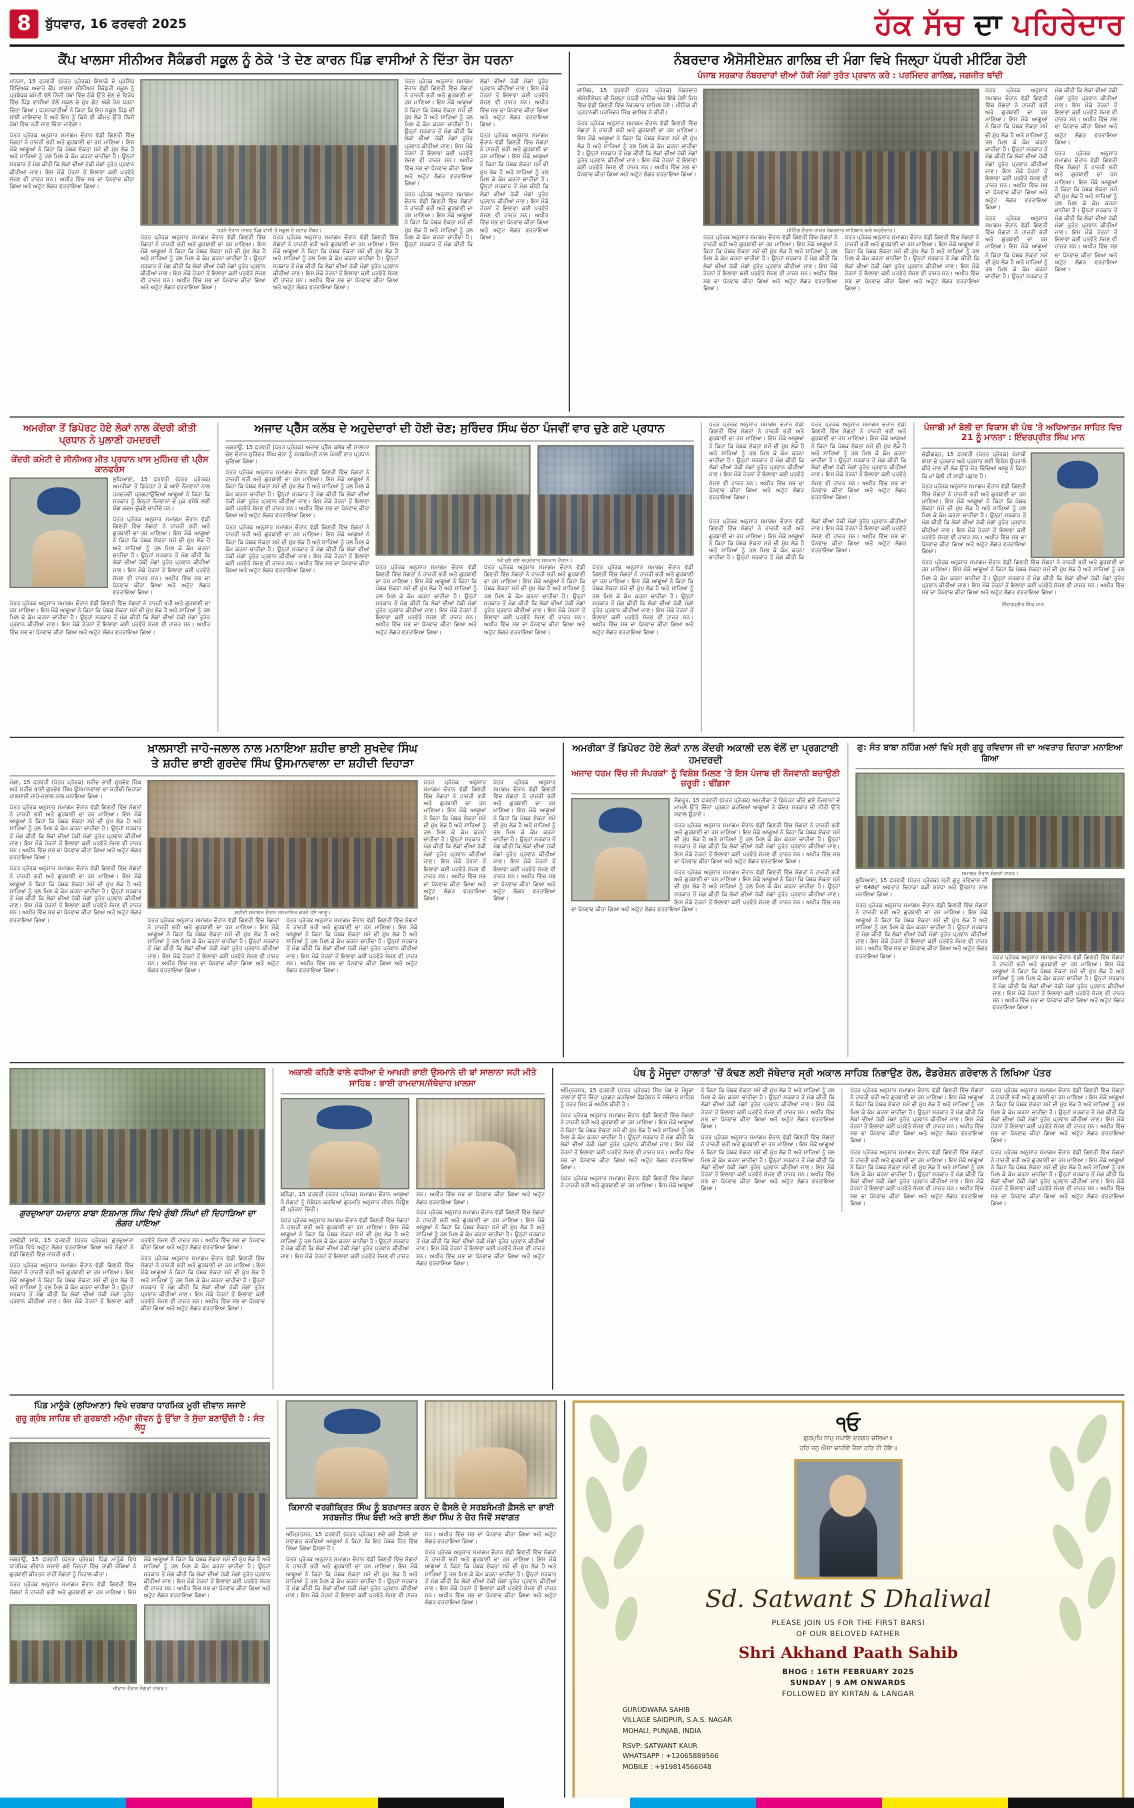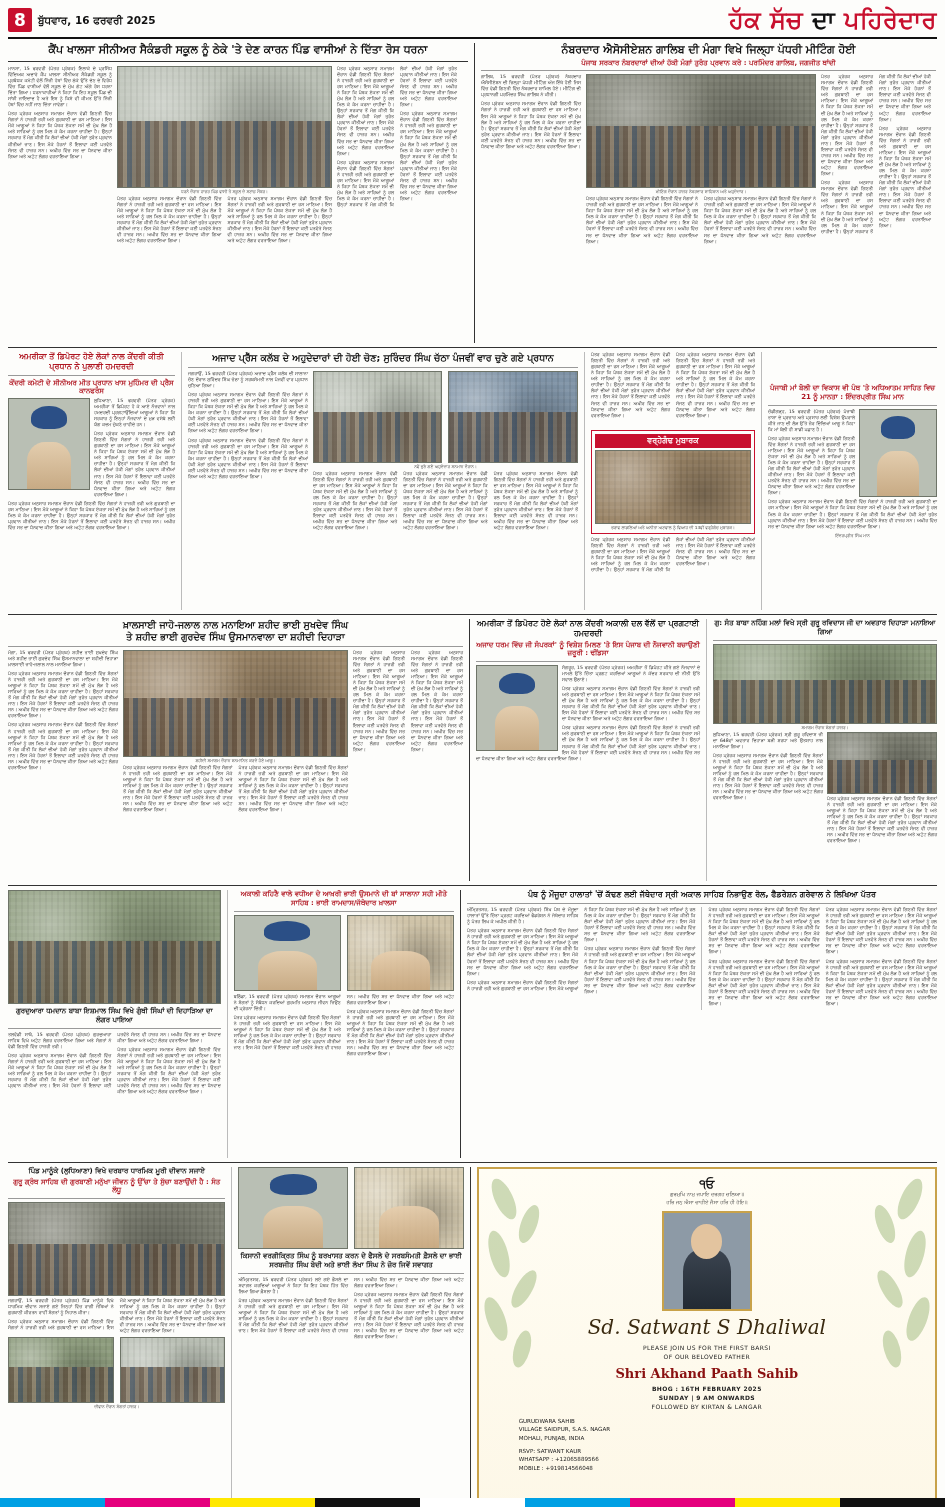--- a/index.html
+++ b/index.html
@@ -51,21 +51,21 @@
   .h4{font-size:8px;}
   .h5{font-size:7px;}
 
   
   .box{border:1px solid #333;padding:3px;}
   .redbox-h{background:#c8102e;color:#fff;font-size:8px;font-weight:bold;text-align:center;padding:2px;}
 
   
   .advert{border:2px solid #c8a24a;background:linear-gradient(#fffdf4,#fdf7e6);position:relative;overflow:hidden;padding:8px 10px;text-align:center;}
   .advert .leaf{position:absolute;width:110px;height:200px;opacity:.55;}
-  .ek{font-size:12px;font-weight:bold;}
+  .ek{font-size:16px;font-weight:bold;}
   .adv-line{font-size:5.2px;color:#3a3a3a;line-height:1.5;}
   .script{font-family:"DejaVu Serif",serif;font-style:italic;font-size:13px;color:#6b4a1f;}
   .advname{font-family:"DejaVu Serif",serif;font-style:italic;font-size:20px;color:#3a2a10;margin:4px 0;}
   .advphoto{width:86px;height:96px;margin:4px auto;border:2px solid #c8a24a;background:#8d9aa6;position:relative;overflow:hidden;}
   .advsmall{font-size:6px;letter-spacing:.4px;color:#222;line-height:1.5;}
   .advbig{font-family:"DejaVu Serif",serif;font-size:13px;font-weight:bold;color:#8a1010;margin:5px 0 3px;}
   .advinfo{font-size:5.6px;line-height:1.55;color:#222;text-align:left;display:inline-block;}
 
   
   .colorbar{position:absolute;left:0;bottom:0;width:945px;height:9px;display:flex;}
@@ -184,33 +184,28 @@
       </div>
     </div>
 
     <div style="width:1px;background:#bbb;"></div>
 
     <div style="width:175px;">
       <div class="body cols2" style="height:78px;overflow:hidden;">
         <p>ਪੱਤਰ ਪ੍ਰੇਰਕ ਅਨੁਸਾਰ ਸਮਾਗਮ ਦੌਰਾਨ ਵੱਡੀ ਗਿਣਤੀ ਵਿੱਚ ਸੰਗਤਾਂ ਨੇ ਹਾਜ਼ਰੀ ਭਰੀ ਅਤੇ ਗੁਰਬਾਣੀ ਦਾ ਰਸ ਮਾਣਿਆ। ਇਸ ਮੌਕੇ ਆਗੂਆਂ ਨੇ ਕਿਹਾ ਕਿ ਪੰਥਕ ਏਕਤਾ ਸਮੇਂ ਦੀ ਮੁੱਖ ਲੋੜ ਹੈ ਅਤੇ ਸਾਰਿਆਂ ਨੂੰ ਰਲ ਮਿਲ ਕੇ ਕੰਮ ਕਰਨਾ ਚਾਹੀਦਾ ਹੈ। ਉਨ੍ਹਾਂ ਸਰਕਾਰ ਤੋਂ ਮੰਗ ਕੀਤੀ ਕਿ ਲੋਕਾਂ ਦੀਆਂ ਹੱਕੀ ਮੰਗਾਂ ਤੁਰੰਤ ਪ੍ਰਵਾਨ ਕੀਤੀਆਂ ਜਾਣ। ਇਸ ਮੌਕੇ ਹੋਰਨਾਂ ਤੋਂ ਇਲਾਵਾ ਕਈ ਪਤਵੰਤੇ ਸੱਜਣ ਵੀ ਹਾਜ਼ਰ ਸਨ। ਅਖੀਰ ਵਿੱਚ ਸਭ ਦਾ ਧੰਨਵਾਦ ਕੀਤਾ ਗਿਆ ਅਤੇ ਅਟੁੱਟ ਲੰਗਰ ਵਰਤਾਇਆ ਗਿਆ।</p>
         <p>ਪੱਤਰ ਪ੍ਰੇਰਕ ਅਨੁਸਾਰ ਸਮਾਗਮ ਦੌਰਾਨ ਵੱਡੀ ਗਿਣਤੀ ਵਿੱਚ ਸੰਗਤਾਂ ਨੇ ਹਾਜ਼ਰੀ ਭਰੀ ਅਤੇ ਗੁਰਬਾਣੀ ਦਾ ਰਸ ਮਾਣਿਆ। ਇਸ ਮੌਕੇ ਆਗੂਆਂ ਨੇ ਕਿਹਾ ਕਿ ਪੰਥਕ ਏਕਤਾ ਸਮੇਂ ਦੀ ਮੁੱਖ ਲੋੜ ਹੈ ਅਤੇ ਸਾਰਿਆਂ ਨੂੰ ਰਲ ਮਿਲ ਕੇ ਕੰਮ ਕਰਨਾ ਚਾਹੀਦਾ ਹੈ। ਉਨ੍ਹਾਂ ਸਰਕਾਰ ਤੋਂ ਮੰਗ ਕੀਤੀ ਕਿ ਲੋਕਾਂ ਦੀਆਂ ਹੱਕੀ ਮੰਗਾਂ ਤੁਰੰਤ ਪ੍ਰਵਾਨ ਕੀਤੀਆਂ ਜਾਣ। ਇਸ ਮੌਕੇ ਹੋਰਨਾਂ ਤੋਂ ਇਲਾਵਾ ਕਈ ਪਤਵੰਤੇ ਸੱਜਣ ਵੀ ਹਾਜ਼ਰ ਸਨ। ਅਖੀਰ ਵਿੱਚ ਸਭ ਦਾ ਧੰਨਵਾਦ ਕੀਤਾ ਗਿਆ ਅਤੇ ਅਟੁੱਟ ਲੰਗਰ ਵਰਤਾਇਆ ਗਿਆ।</p>
       </div>
-      <div class="box" style="border-color:#c8102e;">
-        <div class="redbox-h">ਵਰ੍ਹੇਗੰਢ ਮੁਬਾਰਕ</div>
-        <div class="photo warm" style="height:72px;margin-top:2px;"></div>
-        <div class="cap">ਭਰਾਵ ਲਾਡਲਿਆਂ ਅਤੇ ਅਨੀਤਾ ਅਟਵਾਲ ਨੂੰ ਵਿਆਹ ਦੀ 13ਵੀਂ ਵਰ੍ਹੇਗੰਢ ਮੁਬਾਰਕ।</div>
-      </div>
       <div class="body cols2" style="margin-top:3px;">
         <p>ਪੱਤਰ ਪ੍ਰੇਰਕ ਅਨੁਸਾਰ ਸਮਾਗਮ ਦੌਰਾਨ ਵੱਡੀ ਗਿਣਤੀ ਵਿੱਚ ਸੰਗਤਾਂ ਨੇ ਹਾਜ਼ਰੀ ਭਰੀ ਅਤੇ ਗੁਰਬਾਣੀ ਦਾ ਰਸ ਮਾਣਿਆ। ਇਸ ਮੌਕੇ ਆਗੂਆਂ ਨੇ ਕਿਹਾ ਕਿ ਪੰਥਕ ਏਕਤਾ ਸਮੇਂ ਦੀ ਮੁੱਖ ਲੋੜ ਹੈ ਅਤੇ ਸਾਰਿਆਂ ਨੂੰ ਰਲ ਮਿਲ ਕੇ ਕੰਮ ਕਰਨਾ ਚਾਹੀਦਾ ਹੈ। ਉਨ੍ਹਾਂ ਸਰਕਾਰ ਤੋਂ ਮੰਗ ਕੀਤੀ ਕਿ ਲੋਕਾਂ ਦੀਆਂ ਹੱਕੀ ਮੰਗਾਂ ਤੁਰੰਤ ਪ੍ਰਵਾਨ ਕੀਤੀਆਂ ਜਾਣ। ਇਸ ਮੌਕੇ ਹੋਰਨਾਂ ਤੋਂ ਇਲਾਵਾ ਕਈ ਪਤਵੰਤੇ ਸੱਜਣ ਵੀ ਹਾਜ਼ਰ ਸਨ। ਅਖੀਰ ਵਿੱਚ ਸਭ ਦਾ ਧੰਨਵਾਦ ਕੀਤਾ ਗਿਆ ਅਤੇ ਅਟੁੱਟ ਲੰਗਰ ਵਰਤਾਇਆ ਗਿਆ।</p>
       </div>
     </div>
 
     <div style="width:1px;background:#bbb;"></div>
 
-    <div style="width:180px;margin-top:32px;">
+    <div style="width:180px;">
       <div class="hl h5" style="color:#b01722;">ਪੰਜਾਬੀ ਮਾਂ ਬੋਲੀ ਦਾ ਵਿਕਾਸ ਵੀ ਪੰਥ 'ਤੇ ਅਧਿਆਤਮ ਸਾਹਿਤ ਵਿਚ 21 ਨੂੰ ਮਾਨਤਾ : ਇੰਦਰਪ੍ਰੀਤ ਸਿੰਘ ਮਾਨ</div>
       <div class="thin"></div>
       <div class="photo portrait turban" style="height:86px;width:76px;float:right;margin:0 0 2px 4px;"></div>
       <div class="body">
         <p>ਚੰਡੀਗੜ੍ਹ, 15 ਫਰਵਰੀ (ਪੱਤਰ ਪ੍ਰੇਰਕ) ਪੰਜਾਬੀ ਭਾਸ਼ਾ ਦੇ ਪ੍ਰਚਾਰ ਅਤੇ ਪ੍ਰਸਾਰ ਲਈ ਵਿਸ਼ੇਸ਼ ਉਪਰਾਲੇ ਕੀਤੇ ਜਾਣ ਦੀ ਲੋੜ ਉੱਤੇ ਜ਼ੋਰ ਦਿੰਦਿਆਂ ਆਗੂ ਨੇ ਕਿਹਾ ਕਿ ਮਾਂ ਬੋਲੀ ਹੀ ਸਾਡੀ ਪਛਾਣ ਹੈ।</p>
         <p>ਪੱਤਰ ਪ੍ਰੇਰਕ ਅਨੁਸਾਰ ਸਮਾਗਮ ਦੌਰਾਨ ਵੱਡੀ ਗਿਣਤੀ ਵਿੱਚ ਸੰਗਤਾਂ ਨੇ ਹਾਜ਼ਰੀ ਭਰੀ ਅਤੇ ਗੁਰਬਾਣੀ ਦਾ ਰਸ ਮਾਣਿਆ। ਇਸ ਮੌਕੇ ਆਗੂਆਂ ਨੇ ਕਿਹਾ ਕਿ ਪੰਥਕ ਏਕਤਾ ਸਮੇਂ ਦੀ ਮੁੱਖ ਲੋੜ ਹੈ ਅਤੇ ਸਾਰਿਆਂ ਨੂੰ ਰਲ ਮਿਲ ਕੇ ਕੰਮ ਕਰਨਾ ਚਾਹੀਦਾ ਹੈ। ਉਨ੍ਹਾਂ ਸਰਕਾਰ ਤੋਂ ਮੰਗ ਕੀਤੀ ਕਿ ਲੋਕਾਂ ਦੀਆਂ ਹੱਕੀ ਮੰਗਾਂ ਤੁਰੰਤ ਪ੍ਰਵਾਨ ਕੀਤੀਆਂ ਜਾਣ। ਇਸ ਮੌਕੇ ਹੋਰਨਾਂ ਤੋਂ ਇਲਾਵਾ ਕਈ ਪਤਵੰਤੇ ਸੱਜਣ ਵੀ ਹਾਜ਼ਰ ਸਨ। ਅਖੀਰ ਵਿੱਚ ਸਭ ਦਾ ਧੰਨਵਾਦ ਕੀਤਾ ਗਿਆ ਅਤੇ ਅਟੁੱਟ ਲੰਗਰ ਵਰਤਾਇਆ ਗਿਆ।</p>
         <p>ਪੱਤਰ ਪ੍ਰੇਰਕ ਅਨੁਸਾਰ ਸਮਾਗਮ ਦੌਰਾਨ ਵੱਡੀ ਗਿਣਤੀ ਵਿੱਚ ਸੰਗਤਾਂ ਨੇ ਹਾਜ਼ਰੀ ਭਰੀ ਅਤੇ ਗੁਰਬਾਣੀ ਦਾ ਰਸ ਮਾਣਿਆ। ਇਸ ਮੌਕੇ ਆਗੂਆਂ ਨੇ ਕਿਹਾ ਕਿ ਪੰਥਕ ਏਕਤਾ ਸਮੇਂ ਦੀ ਮੁੱਖ ਲੋੜ ਹੈ ਅਤੇ ਸਾਰਿਆਂ ਨੂੰ ਰਲ ਮਿਲ ਕੇ ਕੰਮ ਕਰਨਾ ਚਾਹੀਦਾ ਹੈ। ਉਨ੍ਹਾਂ ਸਰਕਾਰ ਤੋਂ ਮੰਗ ਕੀਤੀ ਕਿ ਲੋਕਾਂ ਦੀਆਂ ਹੱਕੀ ਮੰਗਾਂ ਤੁਰੰਤ ਪ੍ਰਵਾਨ ਕੀਤੀਆਂ ਜਾਣ। ਇਸ ਮੌਕੇ ਹੋਰਨਾਂ ਤੋਂ ਇਲਾਵਾ ਕਈ ਪਤਵੰਤੇ ਸੱਜਣ ਵੀ ਹਾਜ਼ਰ ਸਨ। ਅਖੀਰ ਵਿੱਚ ਸਭ ਦਾ ਧੰਨਵਾਦ ਕੀਤਾ ਗਿਆ ਅਤੇ ਅਟੁੱਟ ਲੰਗਰ ਵਰਤਾਇਆ ਗਿਆ।</p>
       </div>
       <div class="cap">ਇੰਦਰਪ੍ਰੀਤ ਸਿੰਘ ਮਾਨ</div>
     </div>
@@ -280,21 +275,21 @@
       </div>
     </div>
   </div>
 
   <div class="rule"></div>
 
   <div class="flexrow" style="height:268px;">
 
     <div style="width:222px;">
       <div class="photo green people" style="height:112px;"></div>
-      <div class="hl h5" style="margin-top:3px;">ਗੁਰਦੁਆਰਾ ਧਮਦਾਨ ਬਾਬਾ ਇਸ਼ਮਾਲ ਸਿੰਘ ਵਿਖੇ ਗੁੰਥੀ ਸਿੰਘਾਂ ਦੀ ਦਿਹਾੜਿਆ ਦਾ ਲੰਗਰ ਪਾਇਆ</div>
+      <div class="hl h5" style="margin-top:3px;font-style:italic;">ਗੁਰਦੁਆਰਾ ਧਮਦਾਨ ਬਾਬਾ ਇਸ਼ਮਾਲ ਸਿੰਘ ਵਿਖੇ ਗੁੰਥੀ ਸਿੰਘਾਂ ਦੀ ਦਿਹਾੜਿਆ ਦਾ ਲੰਗਰ ਪਾਇਆ</div>
       <div class="thin"></div>
       <div class="body cols2">
         <p>ਤਲਵੰਡੀ ਸਾਬੋ, 15 ਫਰਵਰੀ (ਪੱਤਰ ਪ੍ਰੇਰਕ) ਗੁਰਦੁਆਰਾ ਸਾਹਿਬ ਵਿਖੇ ਅਟੁੱਟ ਲੰਗਰ ਵਰਤਾਇਆ ਗਿਆ ਅਤੇ ਸੰਗਤਾਂ ਨੇ ਵੱਡੀ ਗਿਣਤੀ ਵਿੱਚ ਹਾਜ਼ਰੀ ਭਰੀ।</p>
         <p>ਪੱਤਰ ਪ੍ਰੇਰਕ ਅਨੁਸਾਰ ਸਮਾਗਮ ਦੌਰਾਨ ਵੱਡੀ ਗਿਣਤੀ ਵਿੱਚ ਸੰਗਤਾਂ ਨੇ ਹਾਜ਼ਰੀ ਭਰੀ ਅਤੇ ਗੁਰਬਾਣੀ ਦਾ ਰਸ ਮਾਣਿਆ। ਇਸ ਮੌਕੇ ਆਗੂਆਂ ਨੇ ਕਿਹਾ ਕਿ ਪੰਥਕ ਏਕਤਾ ਸਮੇਂ ਦੀ ਮੁੱਖ ਲੋੜ ਹੈ ਅਤੇ ਸਾਰਿਆਂ ਨੂੰ ਰਲ ਮਿਲ ਕੇ ਕੰਮ ਕਰਨਾ ਚਾਹੀਦਾ ਹੈ। ਉਨ੍ਹਾਂ ਸਰਕਾਰ ਤੋਂ ਮੰਗ ਕੀਤੀ ਕਿ ਲੋਕਾਂ ਦੀਆਂ ਹੱਕੀ ਮੰਗਾਂ ਤੁਰੰਤ ਪ੍ਰਵਾਨ ਕੀਤੀਆਂ ਜਾਣ। ਇਸ ਮੌਕੇ ਹੋਰਨਾਂ ਤੋਂ ਇਲਾਵਾ ਕਈ ਪਤਵੰਤੇ ਸੱਜਣ ਵੀ ਹਾਜ਼ਰ ਸਨ। ਅਖੀਰ ਵਿੱਚ ਸਭ ਦਾ ਧੰਨਵਾਦ ਕੀਤਾ ਗਿਆ ਅਤੇ ਅਟੁੱਟ ਲੰਗਰ ਵਰਤਾਇਆ ਗਿਆ।</p>
         <p>ਪੱਤਰ ਪ੍ਰੇਰਕ ਅਨੁਸਾਰ ਸਮਾਗਮ ਦੌਰਾਨ ਵੱਡੀ ਗਿਣਤੀ ਵਿੱਚ ਸੰਗਤਾਂ ਨੇ ਹਾਜ਼ਰੀ ਭਰੀ ਅਤੇ ਗੁਰਬਾਣੀ ਦਾ ਰਸ ਮਾਣਿਆ। ਇਸ ਮੌਕੇ ਆਗੂਆਂ ਨੇ ਕਿਹਾ ਕਿ ਪੰਥਕ ਏਕਤਾ ਸਮੇਂ ਦੀ ਮੁੱਖ ਲੋੜ ਹੈ ਅਤੇ ਸਾਰਿਆਂ ਨੂੰ ਰਲ ਮਿਲ ਕੇ ਕੰਮ ਕਰਨਾ ਚਾਹੀਦਾ ਹੈ। ਉਨ੍ਹਾਂ ਸਰਕਾਰ ਤੋਂ ਮੰਗ ਕੀਤੀ ਕਿ ਲੋਕਾਂ ਦੀਆਂ ਹੱਕੀ ਮੰਗਾਂ ਤੁਰੰਤ ਪ੍ਰਵਾਨ ਕੀਤੀਆਂ ਜਾਣ। ਇਸ ਮੌਕੇ ਹੋਰਨਾਂ ਤੋਂ ਇਲਾਵਾ ਕਈ ਪਤਵੰਤੇ ਸੱਜਣ ਵੀ ਹਾਜ਼ਰ ਸਨ। ਅਖੀਰ ਵਿੱਚ ਸਭ ਦਾ ਧੰਨਵਾਦ ਕੀਤਾ ਗਿਆ ਅਤੇ ਅਟੁੱਟ ਲੰਗਰ ਵਰਤਾਇਆ ਗਿਆ।</p>
       </div>
     </div>
 
     <div style="width:1px;background:#bbb;"></div>
 

